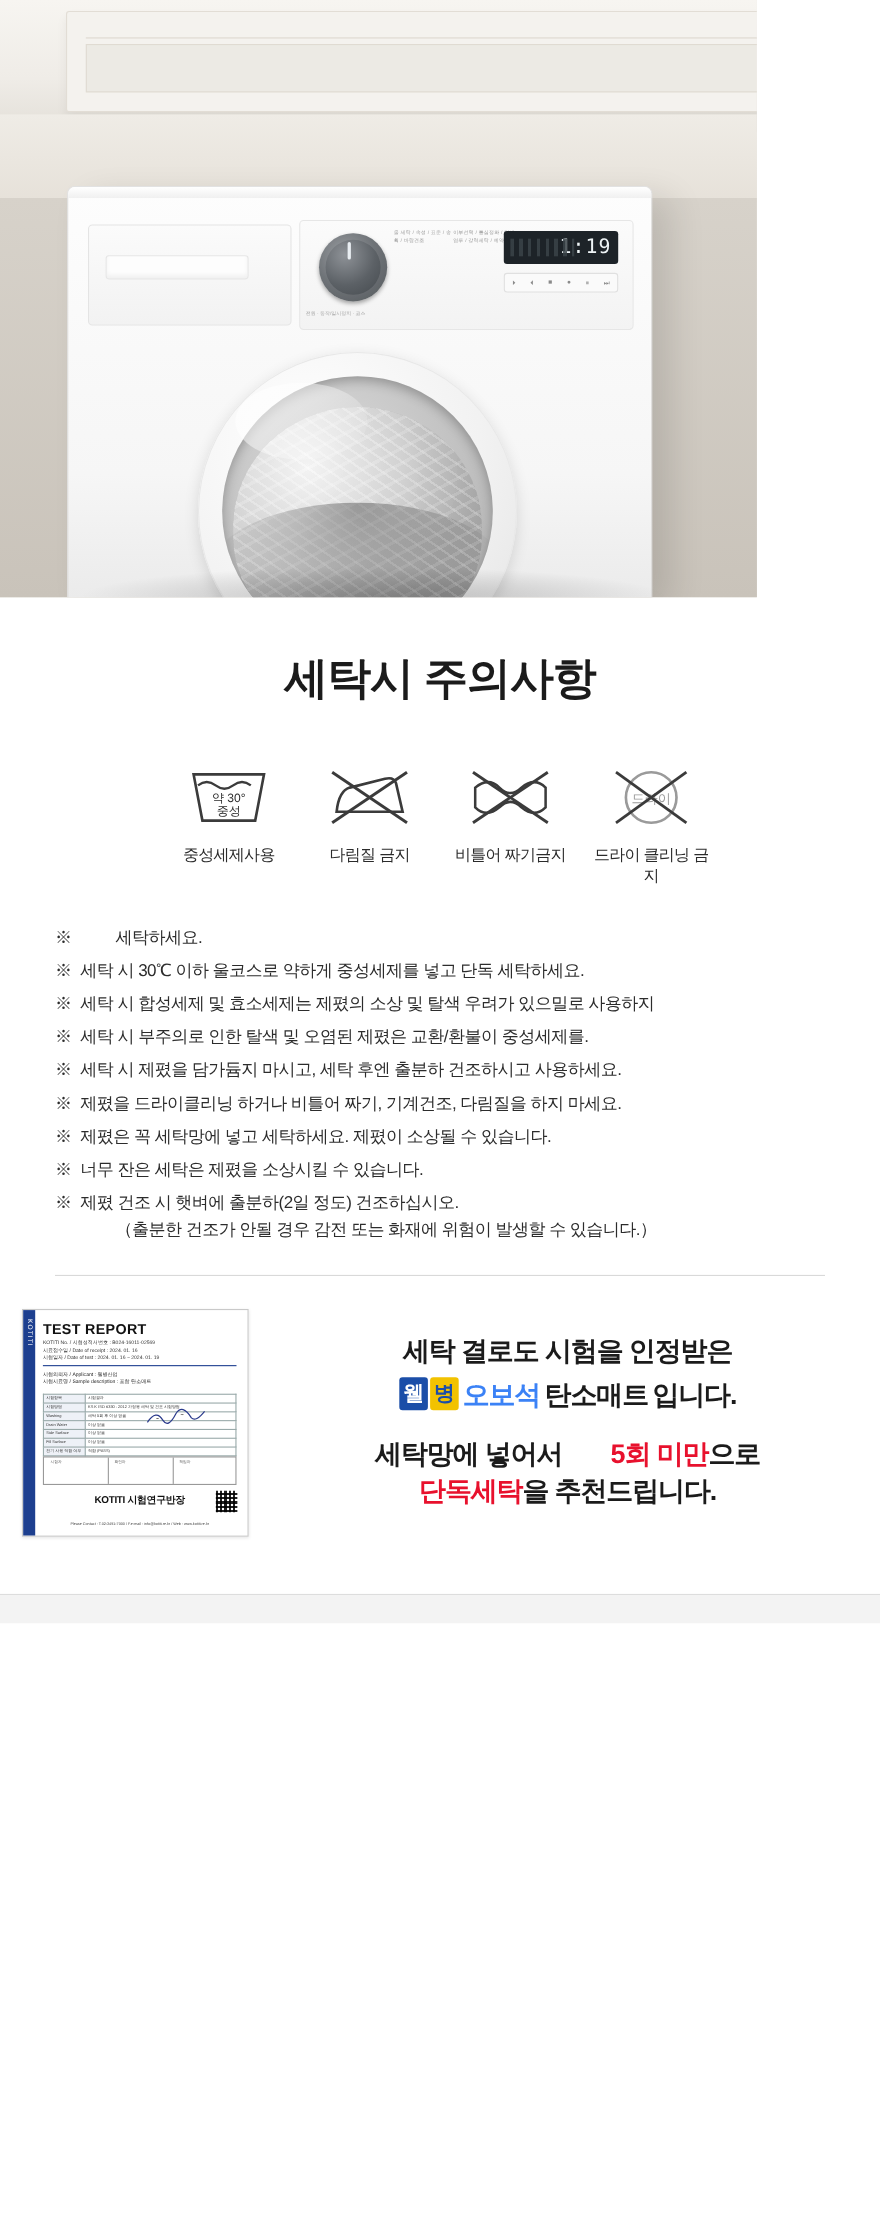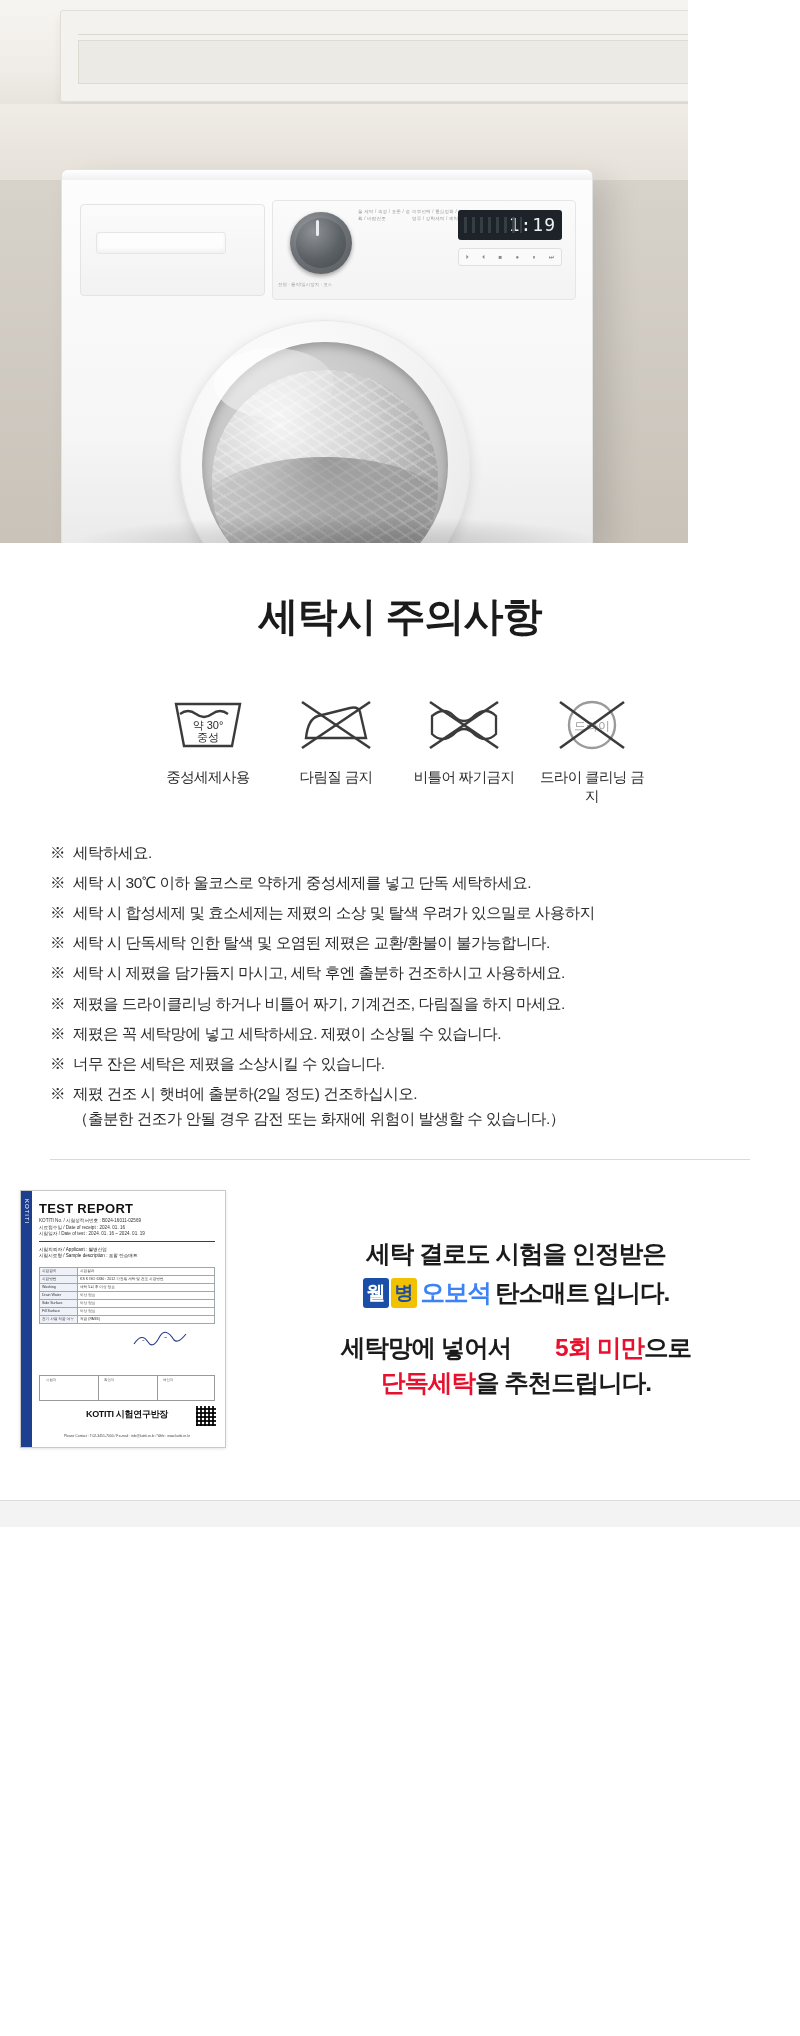--- a/index.html
+++ b/index.html
@@ -176,31 +176,31 @@
   .rules {
     margin: 34px auto 0; width: 700px;
   }
   .rule {
     display: flex; gap: 8px;
     font-size: 15.5px; line-height: 1.62; color: #2c2c2c; letter-spacing: -0.5px;
     margin-bottom: 5px;
   }
   .rule .mk { flex: 0 0 14px; color: #2c2c2c; }
   .rule .tx { flex: 1 1 auto; }
-  .rule .tx .sub { display: block; }
+  .rule .tx .sub { display: block; margin-left: 32px; }
 
   .divider { width: 700px; height: 1px; background: #d9d9d9; margin: 28px auto 0; }
 
   
   .report {
     width: 760px; margin: 30px auto 0;
     display: flex; align-items: center; gap: 18px;
   }
   .doc {
-    position: relative; width: 206px; height: 258px; background: #fff;
+    position: relative; width: 206px; height: 207px; background: #fff;
     border: 1px solid #c9c9c9; box-shadow: 0 1px 3px rgba(0,0,0,.10);
     flex: 0 0 206px; overflow: hidden;
   }
   .doc .sidebar {
     position:absolute; left:0; top:0; width:11px; height:258px;
     background:#1d3f8f; color:#fff; font-size:6px; letter-spacing:1px;
     display:flex; align-items:flex-start; justify-content:center; padding-top:8px;
   }
   .doc .sidebar span { writing-mode: vertical-rl; text-orientation: mixed; }
   .doc .dtitle { position:absolute; left:18px; top:10px; font-size:13px; font-weight:700; color:#111; letter-spacing:.3px;}
@@ -371,21 +371,21 @@
       <div class="rule">
         <span class="mk">※</span>
         <span class="tx"><span>세탁 시 30℃ 이하 울코스로 약하게 중성세제를 넣고 단독 세탁하세요.</span></span>
       </div>
       <div class="rule">
         <span class="mk">※</span>
         <span class="tx"><span>세탁 시 합성세제 및 효소세제는 제폈의 소상 및 탈색 우려가 있으밀로 사용하지</span></span>
       </div>
       <div class="rule">
         <span class="mk">※</span>
-        <span class="tx"><span>세탁 시 단독세탁 인한 탈색 및 오염된 제폈은 교환/환불이 불가능합니다.</span></span>
+        <span class="tx"><span>세탁 시 부주의로 인한 탈색 및 오염된 제폈은 교환/환불이 중성세제를.</span></span>
       </div>
       <div class="rule">
         <span class="mk">※</span>
         <span class="tx"><span>세탁 시 제폈을 담가듐지 마시고, 세탁 후엔 출분하 건조하시고 사용하세요.</span></span>
       </div>
       <div class="rule">
         <span class="mk">※</span>
         <span class="tx"><span>제폈을 드라이클리닝 하거나 비틀어 짜기, 기계건조, 다림질을 하지 마세요.</span></span>
       </div>
       <div class="rule">

